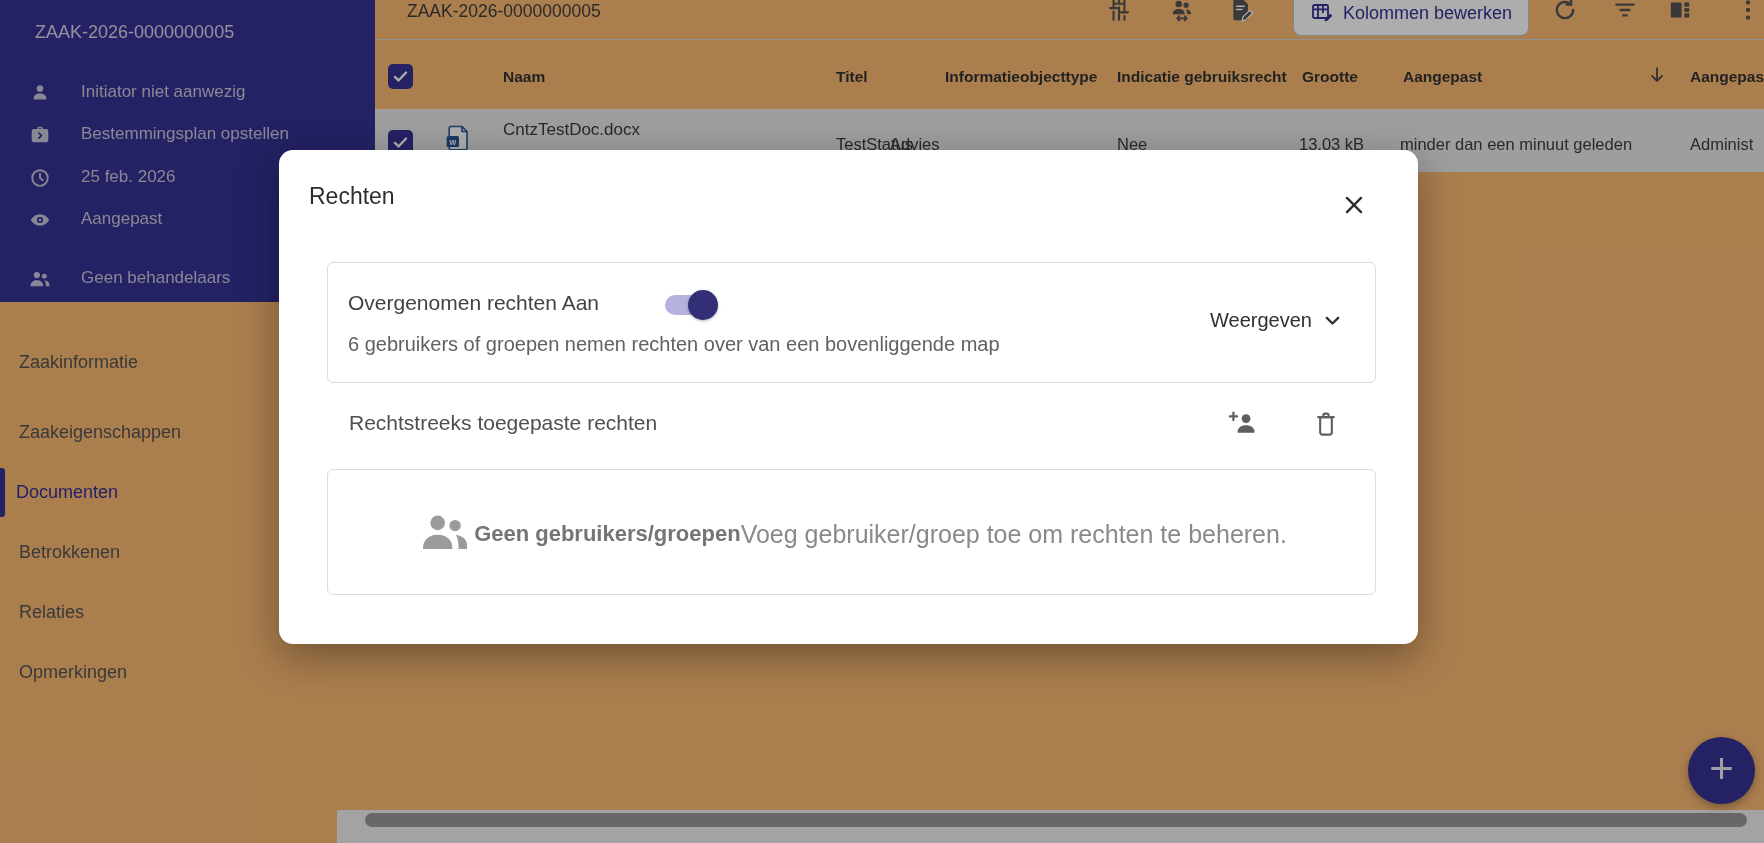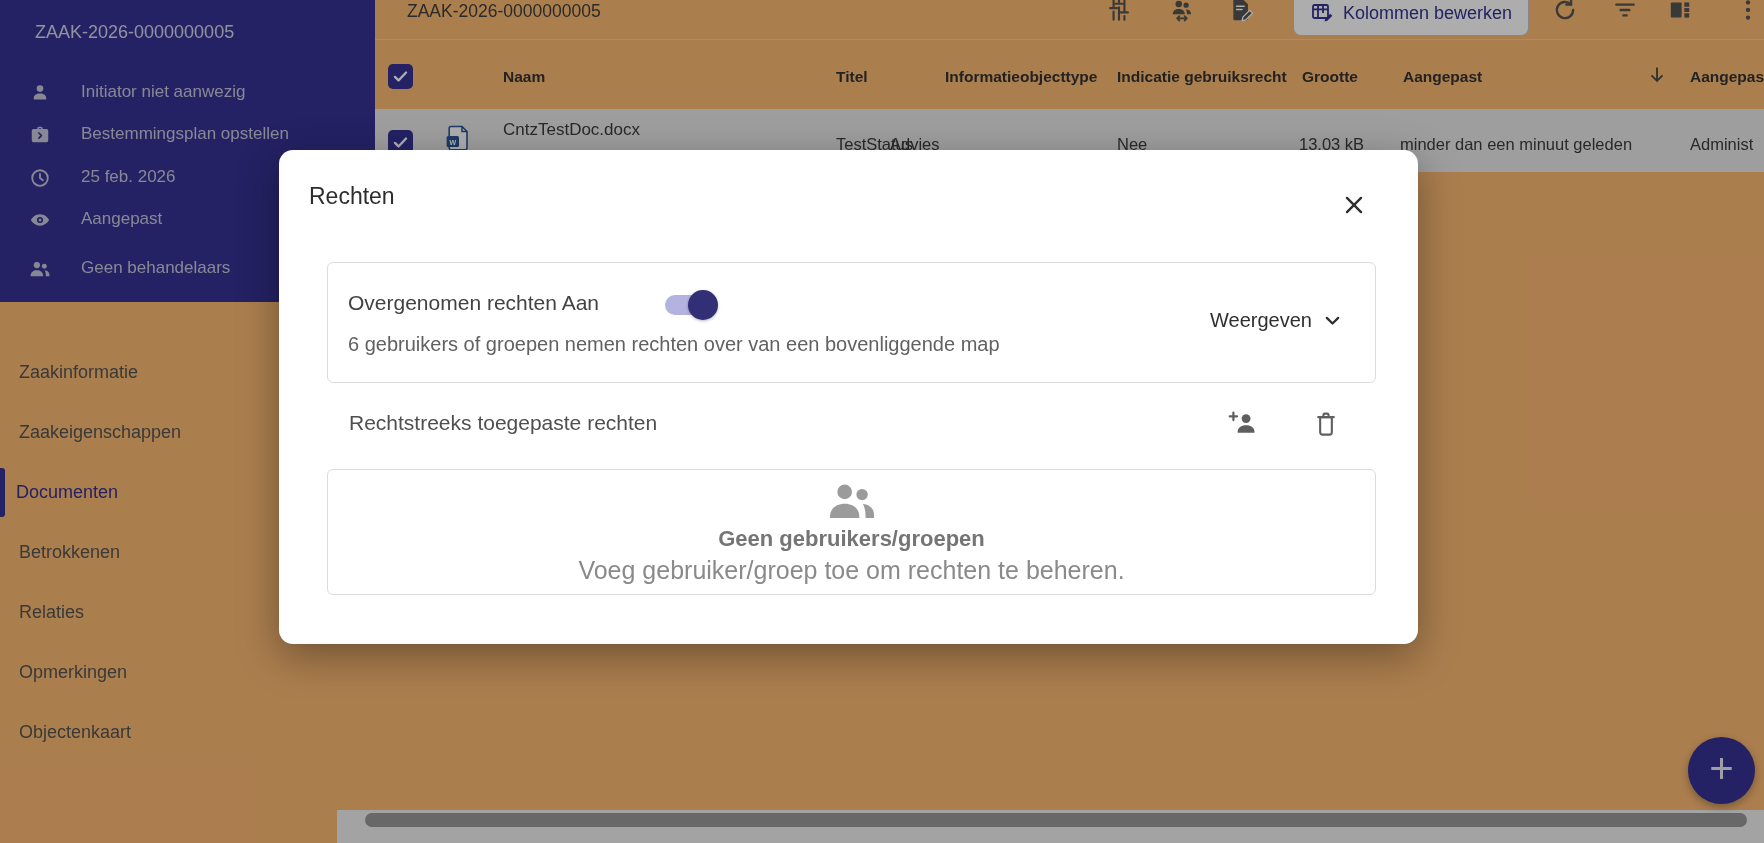--- a/index.html
+++ b/index.html
@@ -71,21 +71,21 @@
   .inh-desc{position:absolute;left:20px;top:70px;font-size:20px;color:#616161;white-space:nowrap;}
   .show-btn{position:absolute;left:882px;top:46px;display:flex;align-items:center;gap:10px;
             font-size:20px;font-weight:500;color:#303030;cursor:pointer;}
   .show-btn svg{width:21px;height:21px;}
 
   .sec-title{position:absolute;left:70px;top:261px;font-size:21px;color:#4f4f4f;}
   .sec-icon{position:absolute;top:258px;width:32px;height:31px;color:#5f5f5f;cursor:pointer;}
   .sec-icon svg{width:100%;height:100%;}
 
   .box2{position:absolute;left:48px;top:319px;width:1047px;height:124px;border:1px solid #dcdcdc;
-        border-radius:6px;display:flex;flex-direction:column;align-items:center;
+        border-radius:6px;display:flex;align-items:center;
         justify-content:center;text-align:center;}
   .empty-icon{width:58px;height:44px;color:#9b9b9b;}
   .empty-icon svg{width:100%;height:100%;}
   .empty-title{font-size:22px;font-weight:700;color:#757575;margin-top:3px;}
   .empty-desc{font-size:25px;color:#8a8a8a;margin-top:4px;}
 </style>
 </head>
 <body>
 
 <div class="app">
@@ -185,30 +185,29 @@
       </svg>
   </div>
   <div class="td td-name" style="left:503px;text-align:center;">CntzTestDoc.docx</div>
   <div class="td" style="left:836px;">TestStatus</div>
   <div class="td" style="left:890px;">Advies</div>
   <div class="td" style="left:1117px;">Nee</div>
   <div class="td" style="left:1299px;">13.03 kB</div>
   <div class="td" style="left:1400px;">minder dan een minuut geleden</div>
   <div class="td" style="left:1690px;">Administ</div>
 
-  <div class="nav-item" style="top:342px;"><span>Zaakinformatie</span></div>
+  <div class="nav-item" style="top:332px;"><span>Zaakinformatie</span></div>
   <div class="nav-item" style="top:402px;"><span>Zaakeigenschappen</span></div>
   <div class="nav-item active" style="top:462px;">
     <div class="nav-indicator"></div>
     <span>Documenten</span>
   </div>
   <div class="nav-item" style="top:522px;"><span>Betrokkenen</span></div>
   <div class="nav-item" style="top:582px;"><span>Relaties</span></div>
   <div class="nav-item" style="top:642px;"><span>Opmerkingen</span></div>
-  <div class="nav-item" style="top:702px;"><span>Objectenkaart</span></div>
 
   <div class="sidebar-panel">
     <div class="sb-title">ZAAK-2026-0000000005</div>
 
     <div class="sb-item" style="top:72px;">
       <span class="sb-ic">
         <svg viewBox="0 0 24 24">
             <circle cx="12" cy="7.2" r="3.6" fill="currentColor"></circle>
             <path d="M12 12.5c-4 0-6.8 2.1-6.8 5V19h13.6v-1.5c0-2.9-2.8-5-6.8-5z" fill="currentColor"></path>
           </svg>
@@ -240,21 +239,21 @@
       <span class="sb-ic">
         <svg viewBox="0 0 24 24">
             <path fill="currentColor" d="M12 5.8C7.3 5.8 3.6 9 2 12c1.6 3 5.3 6.2 10 6.2S20.4 15 22 12c-1.6-3-5.3-6.2-10-6.2z"></path>
             <circle cx="12" cy="12" r="3.4" fill="#353194"></circle>
             <circle cx="12" cy="12" r="1.5" fill="currentColor"></circle>
           </svg>
       </span>
       <span class="sb-label">Aangepast</span>
     </div>
 
-    <div class="sb-item" style="top:248px;padding-left:16px;">
+    <div class="sb-item" style="top:258px;padding-left:16px;">
       <span class="sb-ic">
         <svg viewBox="0 0 28 24">
             <circle cx="10" cy="7" r="4" fill="currentColor"></circle>
             <circle cx="19.5" cy="8.5" r="3.1" fill="currentColor"></circle>
             <path d="M2 20.5c0-4.4 3.6-7 8-7s8 2.6 8 7v.8H2z" fill="currentColor"></path>
             <path d="M20 13.6c3.3.3 6 2.3 6 5.8v1.9h-4.6v-1.3c0-2.5-.5-4.6-1.4-6.4z" fill="currentColor"></path>
           </svg>
       </span>
       <span class="sb-label">Geen behandelaars</span>
     </div>

